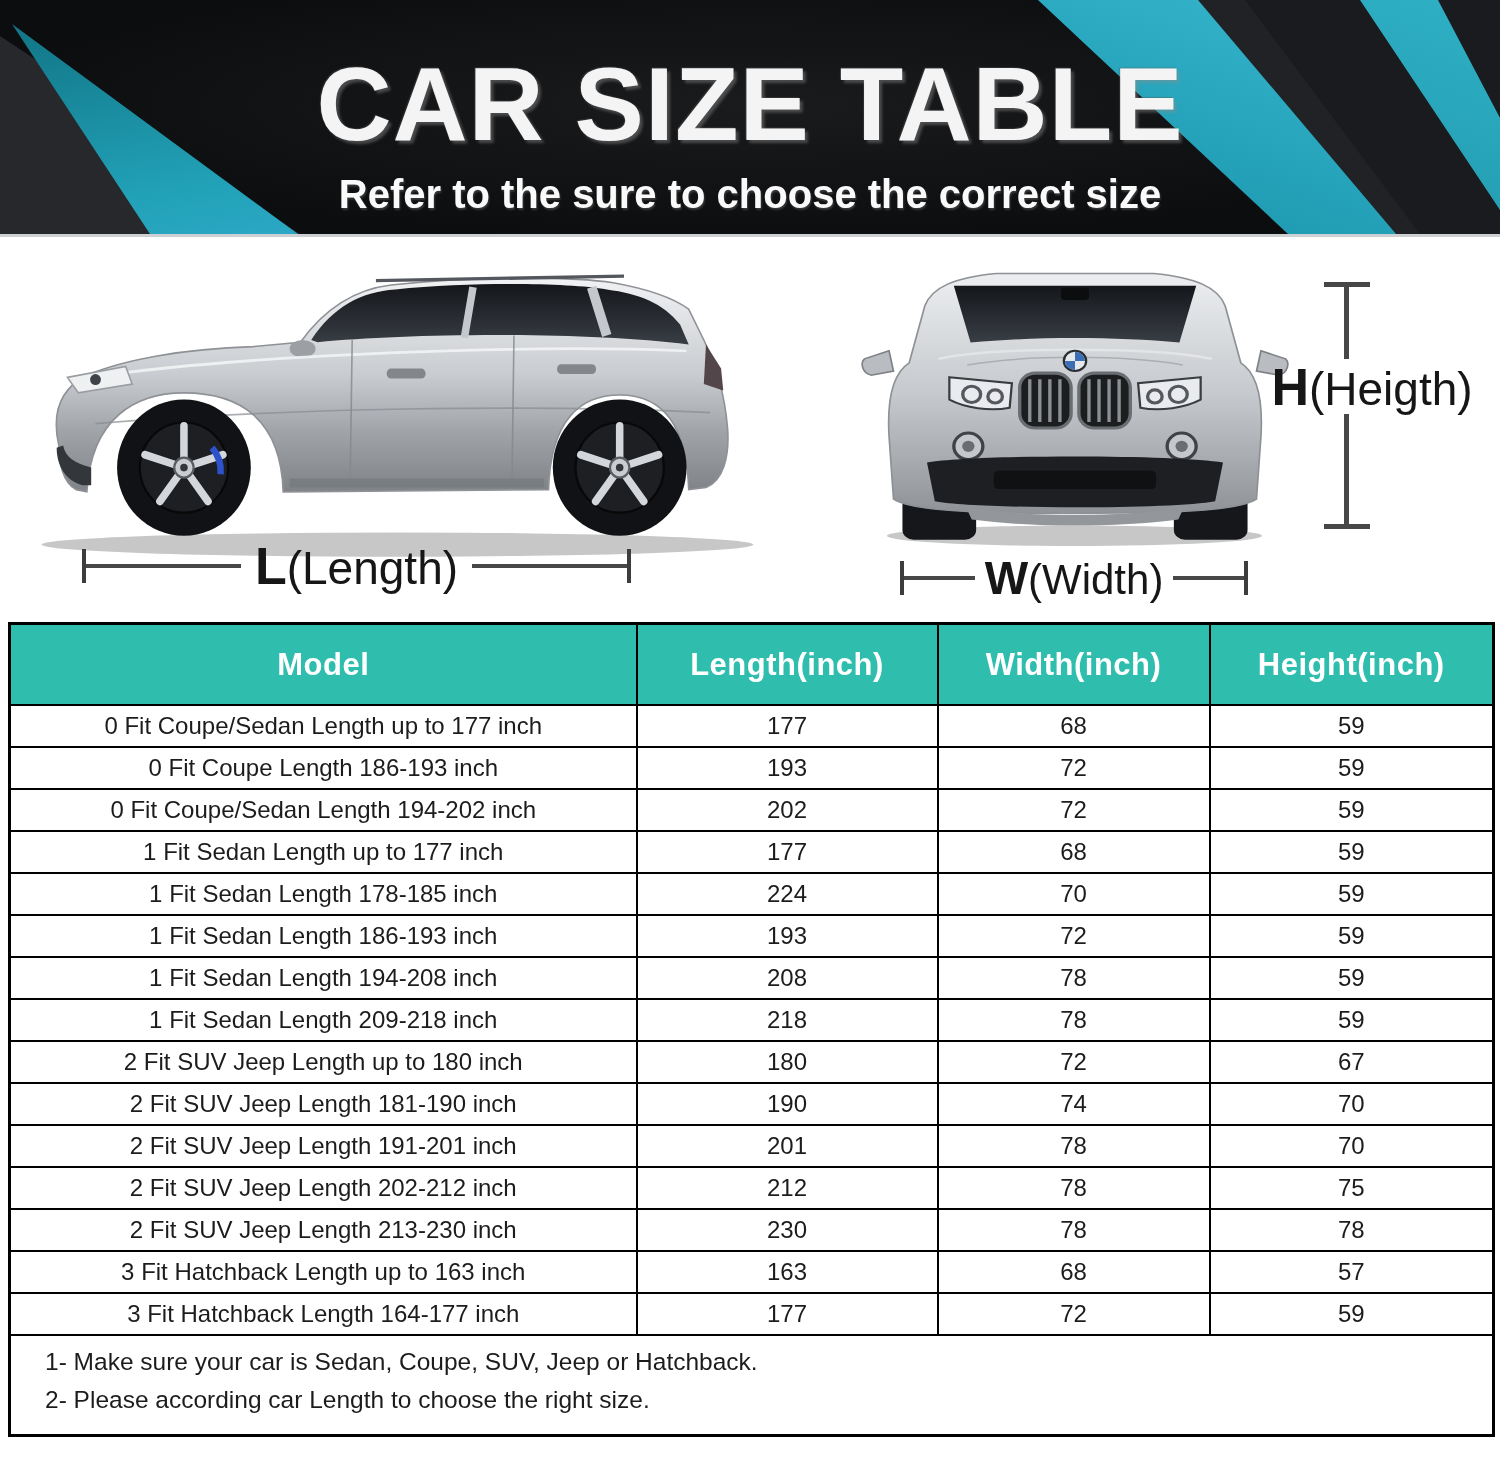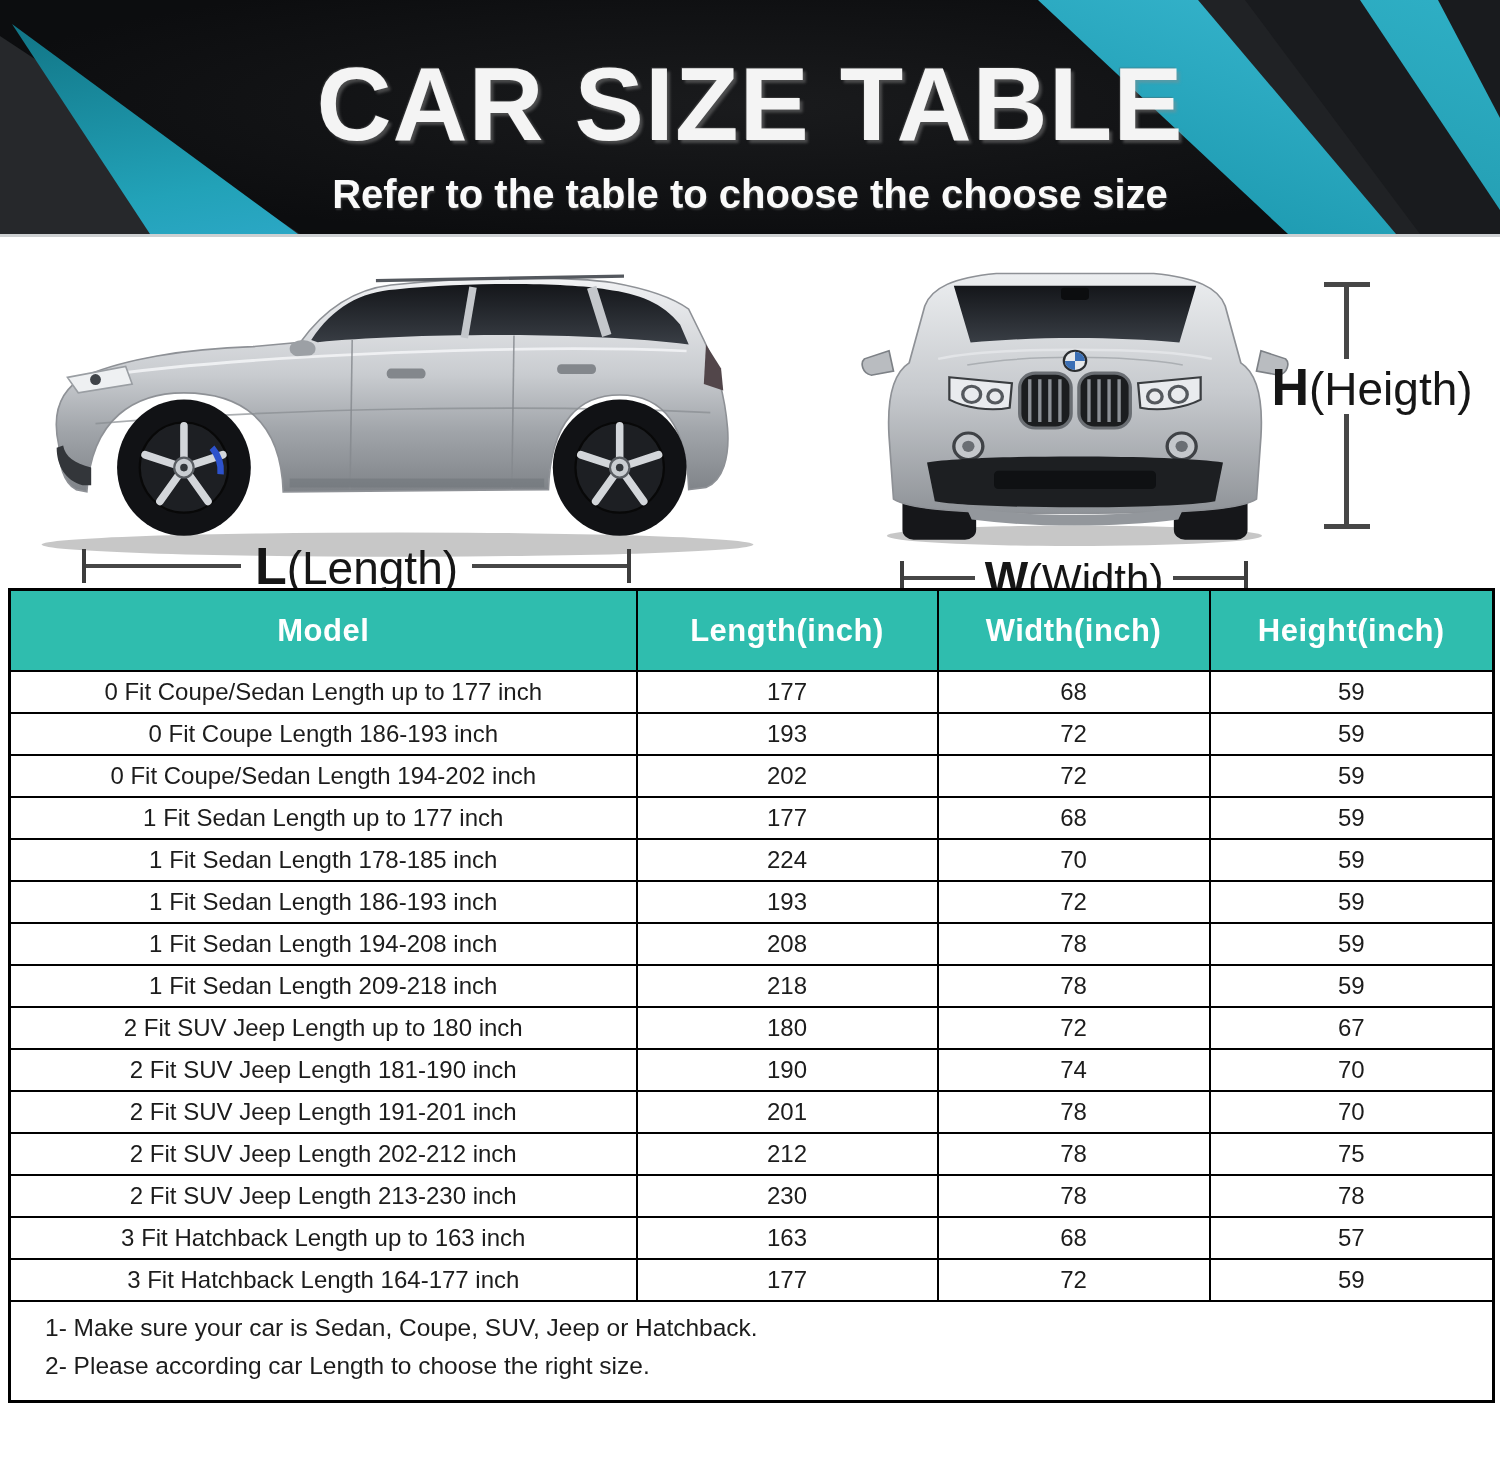--- a/index.html
+++ b/index.html
@@ -39,21 +39,21 @@
   .dim-width .dim-label b{font-size:46px;}
   .h-cap{position:absolute;left:1324px;width:46px;height:5px;background:#474747;}
   .h-cap.top{top:282px;} .h-cap.bottom{top:524px;}
   .h-seg{position:absolute;left:1344px;width:5px;background:#474747;}
   .h-seg.s1{top:287px;height:72px;} .h-seg.s2{top:414px;height:110px;}
   .h-label{position:absolute;left:1258px;top:356px;width:228px;text-align:center;
            white-space:nowrap;font-size:46px;color:#161616;line-height:1.2;}
   .h-label b{font-size:52px;font-weight:700;}
 
   
-  table.size-table{position:absolute;left:8px;top:588px;width:1484px;
+  table.size-table{position:absolute;left:8px;top:622px;width:1484px;
                    border-collapse:collapse;table-layout:fixed;border:3px solid #000;}
   .size-table th,.size-table td{border:2px solid #000;}
   .size-table thead th{background:#2fbdae;color:#ffffff;font-size:31px;font-weight:700;
                        height:77px;letter-spacing:.5px;text-align:center;}
   .size-table tbody td{height:40px;font-size:24px;color:#1c1c1c;text-align:center;
                        padding:0;line-height:40px;background:#ffffff;}
   .size-table tfoot td{height:82px;font-size:24.5px;color:#1c1c1c;text-align:left;
                        vertical-align:middle;padding:4px 10px 12px 34px;line-height:38px;background:#ffffff;}
 
   
@@ -65,21 +65,21 @@
 <div class="page">
 
   <div class="banner">
     <div class="shape left-gray"></div>
     <div class="shape left-teal"></div>
     <div class="shape right-dark-a"></div>
     <div class="shape right-teal-a"></div>
     <div class="shape right-dark-b"></div>
     <div class="shape right-teal-b"></div>
     <div class="banner-title">CAR SIZE TABLE</div>
-    <div class="banner-subtitle">Refer to the table to choose the choose size</div>
+    <div class="banner-subtitle">Refer to the sure to choose the correct size</div>
   </div>
 
   <svg class="car-svg" style="left:20px;top:230px;width:755px;height:330px" viewBox="0 0 700 300" preserveAspectRatio="none">
     <defs>
       <linearGradient id="bodyG" x1="0" y1="0" x2="0" y2="1">
         <stop offset="0" stop-color="#f1f2f4"></stop>
           <stop offset="0.45" stop-color="#c9ccd0"></stop>
         <stop offset="0.72" stop-color="#a0a4a9"></stop>
           <stop offset="1" stop-color="#7f8388"></stop>
       </linearGradient>

